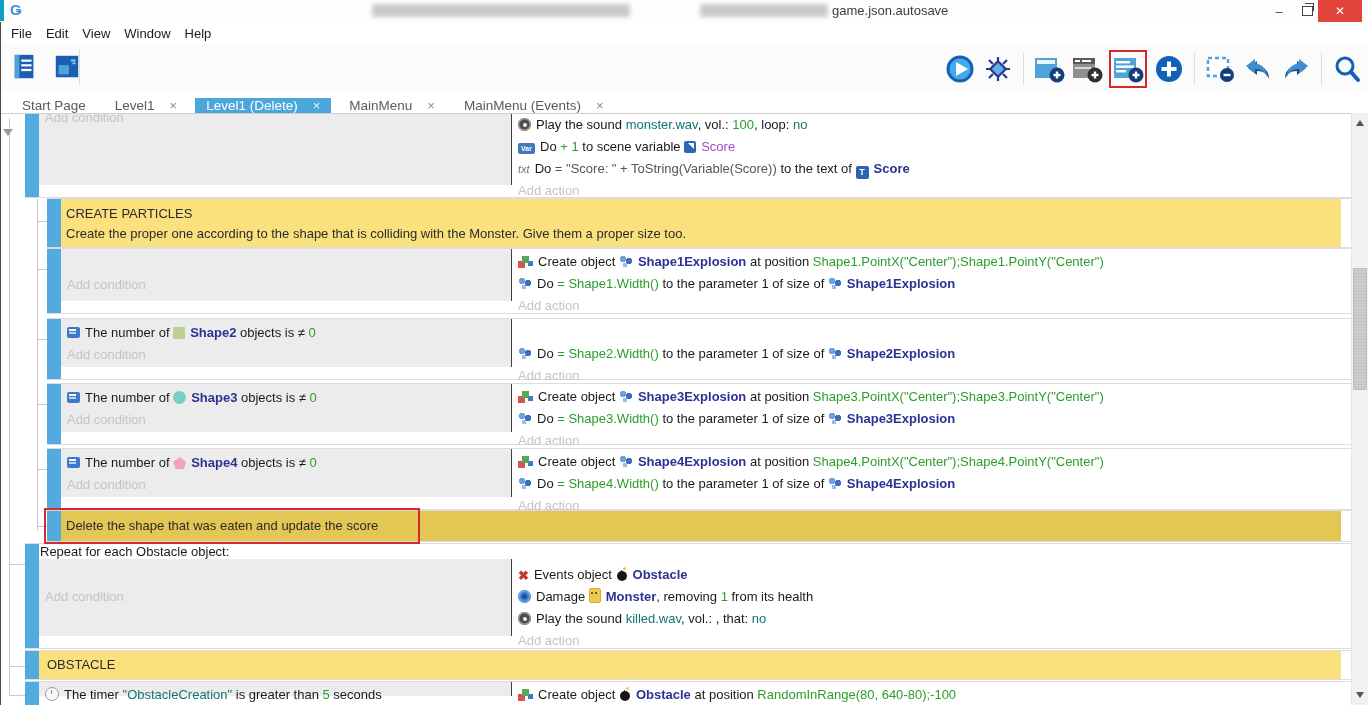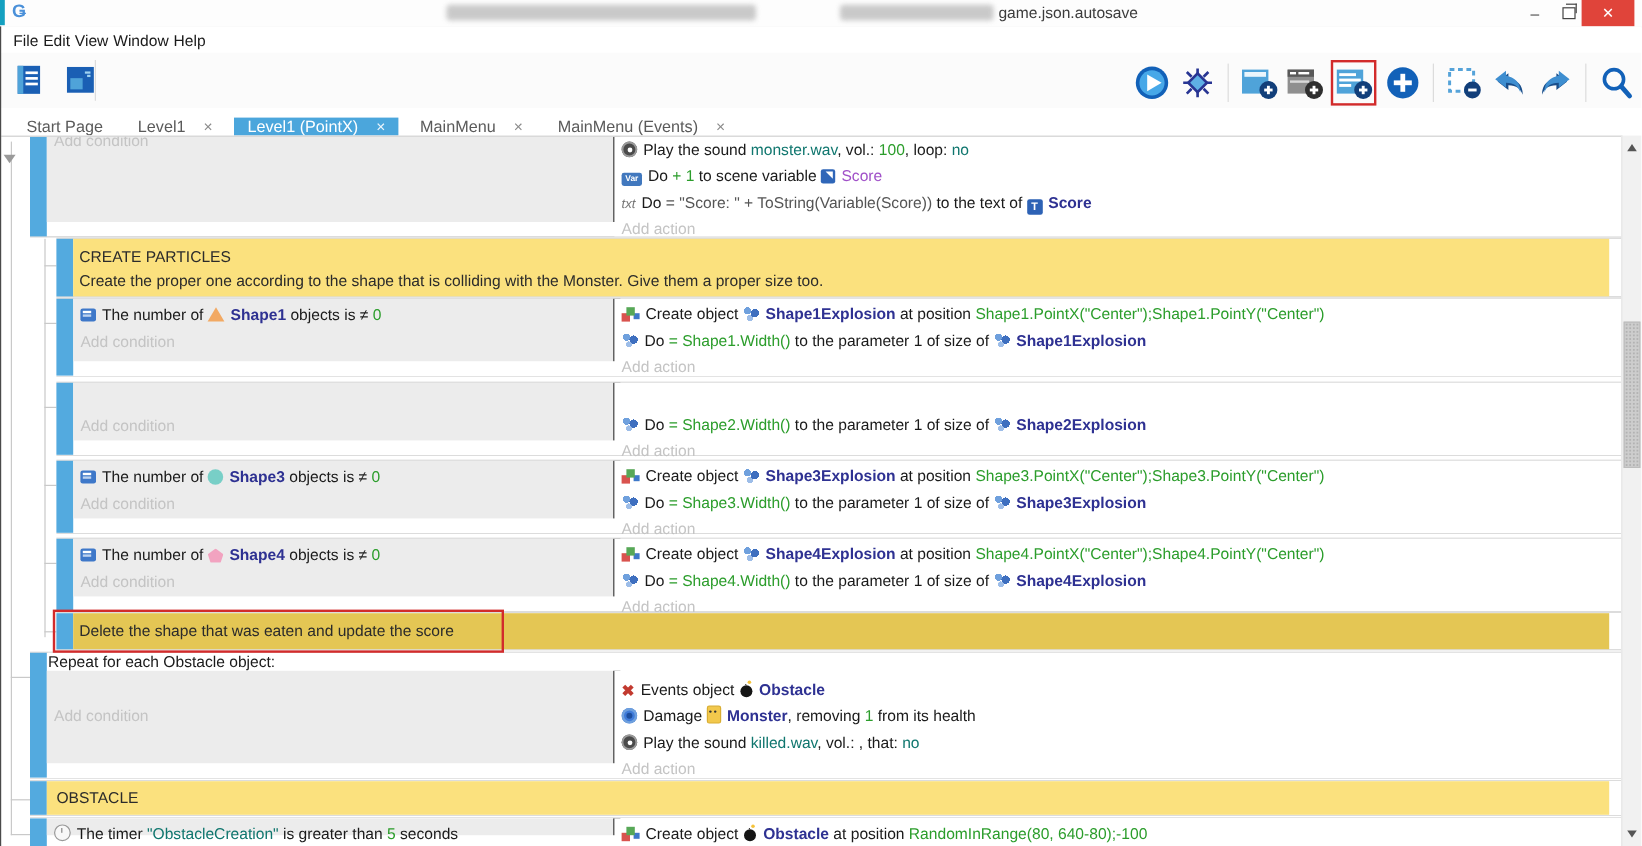--- a/index.html
+++ b/index.html
@@ -15,21 +15,21 @@
   .win-btn{position:absolute;top:0;height:22px;display:flex;align-items:center;justify-content:center;
            font-size:13px;color:#444;border:none;background:transparent;padding:0}
   .btn-min{left:1266px;width:26px}
   .btn-max{left:1294px;width:26px}
   .restore-glyph{width:9px;height:8px;border:1px solid #444;position:relative;background:#fff}
   .restore-glyph::before{content:'';position:absolute;left:2px;top:-4px;width:8px;height:7px;
       border:1px solid #444;border-left:none;border-bottom:none}
   .btn-close{left:1318px;width:44px;background:#e0443a;color:#fff;font-size:12px}
   
   .menubar{position:absolute;top:22px;left:1px;right:0;height:22px;background:#fff;display:flex;
-           align-items:center;padding-left:8px;font-size:13px}
+           align-items:center;padding-left:8px;gap:10px;font-size:13px}
   .menu-item{padding:0 2px}
   .edge-left{position:absolute;left:0;top:22px;bottom:0;width:1px;background:#4a4a4a;z-index:20}
   
   .toolbar{position:absolute;top:44px;left:1px;right:0;height:46px;background:#fbfbfb}
   .tb-left{position:absolute;left:8px;top:7px;display:flex;gap:10px;align-items:center}
   .tb-right{position:absolute;right:5px;top:6px;display:flex;gap:6px;align-items:center}
   .tbtn{width:32px;height:32px;display:flex;align-items:center;justify-content:center;background:transparent;border:none;padding:0}
   .tsep{width:1px;height:32px;background:#dcdcdc;margin:0 3px}
   .tb-divider{position:absolute;left:78px;top:6px;width:1px;height:34px;background:#dcdcdc}
   .red-wrap{border:2px solid #d22b2b;padding:1px;display:flex}
@@ -249,21 +249,21 @@
 
 <div class="tabbar">
   <div class="tab">
       <span>Start Page</span>
     </div>
   <div class="tab">
       <span>Level1</span>
       <span class="x">×</span>
     </div>
   <div class="tab active">
-      <span>Level1 (PointX)</span>
+      <span>Level1 (Delete)</span>
       <span class="x">×</span>
     </div>
   <div class="tab">
       <span>MainMenu</span>
       <span class="x">×</span>
     </div>
   <div class="tab">
       <span>MainMenu (Events)</span>
       <span class="x">×</span>
     </div>
@@ -301,33 +301,33 @@
     <div class="bar"></div>
     <div class="yellow" style="left:14px">
       <div class="cm-title" style="top:6px">CREATE PARTICLES</div>
       <div class="cm-title" style="top:26px">Create the proper one according to the shape that is colliding with the Monster. Give them a proper size too.</div>
     </div>
   </div>
 
   <div class="row" style="left:46px;top:135px;width:1306px;height:64px">
     <div class="bar"></div>
     <div class="cond" style="left:14px;width:450px">
-      <div class="evline" style="top:4px"><span class="ic ic-count"></span><span class="seg">The number of </span><span class="ic ic-shape1"></span><span class="seg obj">Shape1</span><span class="seg"> objects is ≠ </span><span class="seg g">0</span></div>
       <div class="evline ph" style="top:26px">Add condition</div>
     </div>
     <div class="act" style="left:465px;width:841px">
       <div class="evline" style="top:3px"><span class="ic ic-create"></span><span class="seg">Create object </span><span class="ic ic-particles"></span><span class="seg obj">Shape1Explosion</span><span class="seg"> at position </span><span class="seg g">Shape1.PointX("Center");Shape1.PointY("Center")</span></div>
       <div class="evline" style="top:25px"><span class="ic ic-particles"></span><span class="seg">Do </span><span class="seg g">= Shape1.Width()</span><span class="seg"> to the parameter 1 of size of </span><span class="ic ic-particles"></span><span class="seg obj">Shape1Explosion</span></div>
       <div class="evline ph" style="top:47px">Add action</div>
     </div>
   </div>
 
   <div class="row" style="left:46px;top:205px;width:1306px;height:60px">
     <div class="bar"></div>
     <div class="cond" style="left:14px;width:450px">
+      <div class="evline" style="top:4px"><span class="ic ic-count"></span><span class="seg">The number of </span><span class="ic ic-shape2"></span><span class="seg obj">Shape2</span><span class="seg"> objects is ≠ </span><span class="seg g">0</span></div>
       <div class="evline ph" style="top:26px">Add condition</div>
     </div>
     <div class="act" style="left:465px;width:841px">
       <div class="evline" style="top:25px"><span class="ic ic-particles"></span><span class="seg">Do </span><span class="seg g">= Shape2.Width()</span><span class="seg"> to the parameter 1 of size of </span><span class="ic ic-particles"></span><span class="seg obj">Shape2Explosion</span></div>
       <div class="evline ph" style="top:47px">Add action</div>
     </div>
   </div>
 
   <div class="row" style="left:46px;top:270px;width:1306px;height:60px">
     <div class="bar"></div>

